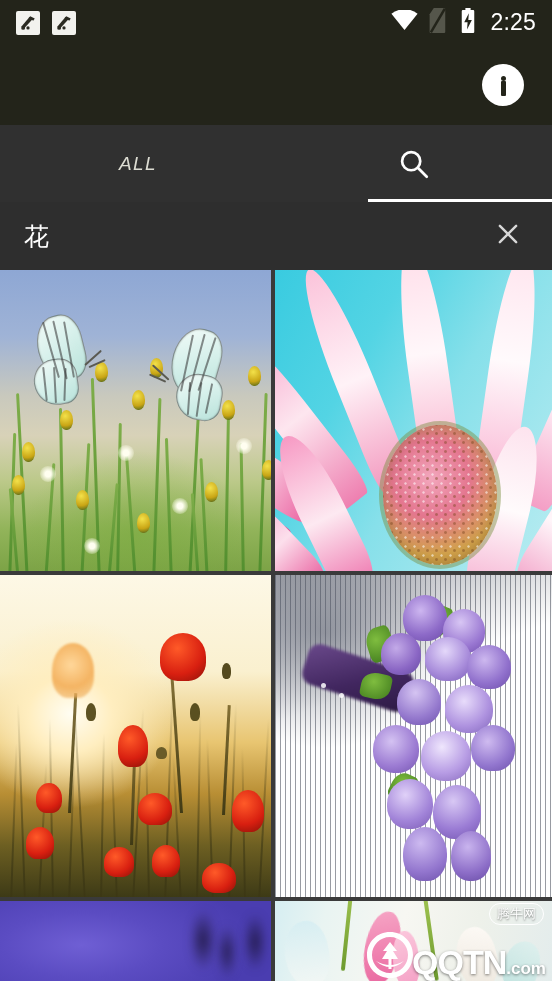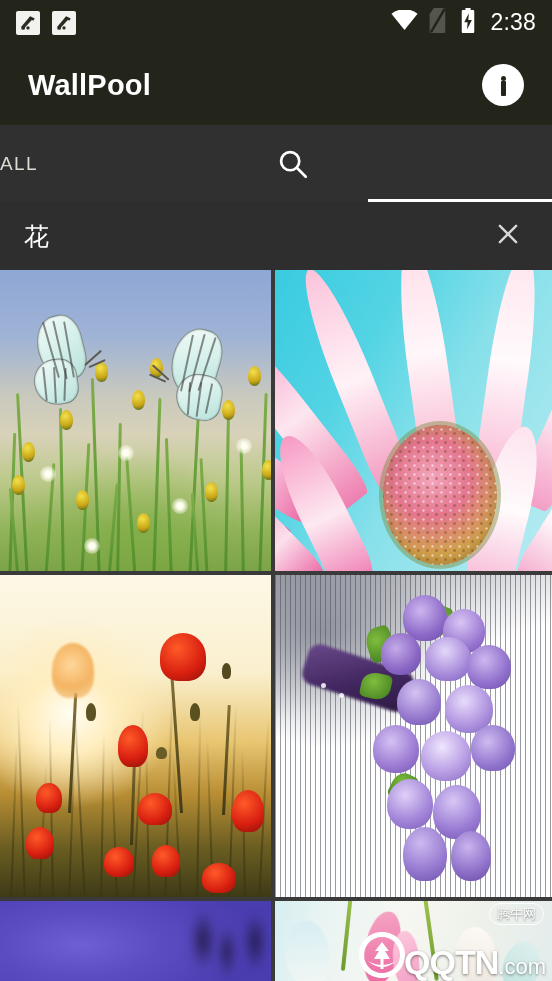--- a/index.html
+++ b/index.html
@@ -58,22 +58,22 @@
   }
   .info-inner { position:relative; display:flex; flex-direction:column;
     align-items:center; justify-content:center; width:100%; height:100%; }
 
   
   .tab-bar {
     height:77px; background:#303030;
     display:flex; align-items:stretch; position:relative;
   }
   .tab {
-    flex:1 1 0; display:flex; align-items:center; justify-content:flex-start;
-    cursor:pointer; position:relative;
+    flex:1 1 0; display:flex; align-items:center; justify-content:center;
+    cursor:pointer; position:relative;font-style:italic;
   }
   .tab-label {
     color:#dcdcd2; font-size:19px; font-weight:500;
     letter-spacing:1.4px;
   }
   .tab-indicator {
     position:absolute; bottom:0; height:3px; background:#ffffff;
     left:368px; width:184px;
   }
   .search-glyph { display:block; }
@@ -255,21 +255,21 @@
   }
   .wm-logo {
     width:52px; height:52px; margin-right:-4px; margin-bottom:-2px;
   }
   .wm-text {
     color:#ffffff; font-size:34px; font-weight:700;
     letter-spacing:-1px; line-height:1;
     text-shadow:0 1px 3px rgba(0,0,0,.5);
     font-family:"Liberation Sans", sans-serif;
   }
-  .wm-text .dotcom { font-size:22px; font-weight:400; letter-spacing:0; }
+  .wm-text .dotcom { font-size:17px; font-weight:700; letter-spacing:0; }
   .wm-badge {
     position:absolute; right:2px; top:-26px;
     border:1.5px solid #ffffff; border-radius:11px;
     padding:1px 7px; color:#ffffff; font-size:13px;
     font-family:"DejaVu Sans", sans-serif;
     text-shadow:0 1px 2px rgba(0,0,0,.5);
     white-space:nowrap;
   }
 </style>
 </head>
@@ -308,26 +308,25 @@
           <path d="M4 0 H14 A1 1 0 0 1 15 1 V23 A1 1 0 0 1 14 24 H1 A1 1 0 0 1 0 23 V6 Z" fill="#55564b"></path>
           <path d="M1.2 23.4 L14.6 0.6" stroke="#23241a" stroke-width="2.4" fill="none"></path>
         </svg>
       </span>
       <span>
         <svg width="16" height="25" viewBox="0 0 14 24">
           <path d="M4.5 0 H9.5 V2 H12 A1 1 0 0 1 13 3 V23 A1 1 0 0 1 12 24 H2 A1 1 0 0 1 1 23 V3 A1 1 0 0 1 2 2 H4.5 Z" fill="#ffffff"></path>
           <path d="M7.8 5 L3.4 13.6 H6.6 L6.1 20.6 L10.7 11.6 H7.3 Z" fill="#23241a"></path>
         </svg>
       </span>
-      <span class="clock">2:38</span>
+      <span class="clock">2:25</span>
     </div>
   </div>
 
   <div class="app-bar">
-    <span class="app-title">WallPool</span>
     <div class="info-btn">
       <span class="info-inner">
         <span class="dot"></span>
         <span class="stem"></span>
       </span>
     </div>
   </div>
 
   <div class="tab-bar">
     <div class="tab">

